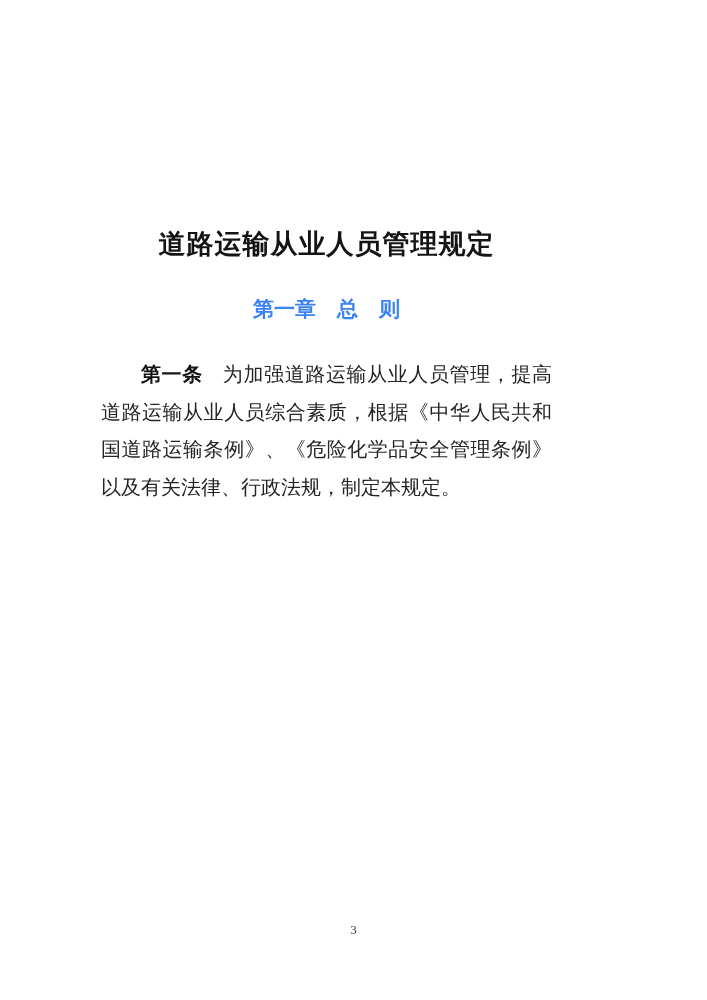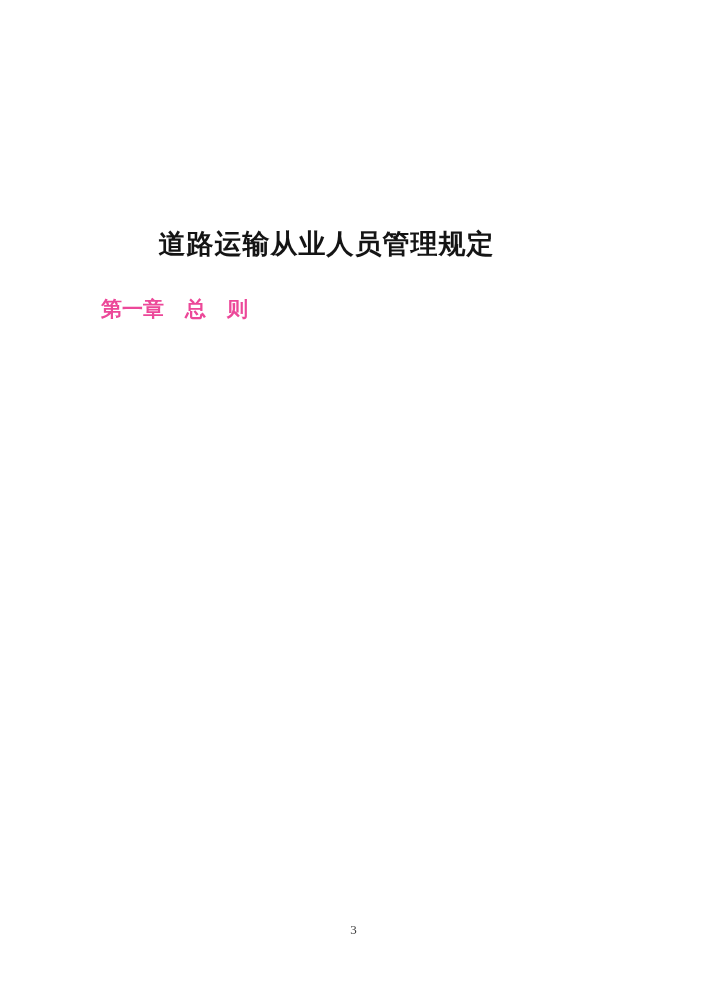--- a/index.html
+++ b/index.html
@@ -35,21 +35,22 @@
     text-align: justify;
     text-indent: 2em;
     color: #242424;
   }
   .chapter {
     margin: 32px 0 0 0;
     font-family: "Liberation Sans", "DejaVu Sans", sans-serif;
     font-weight: bold;
     font-size: 21px;
     line-height: 26px;
-    color: #ec4899;
+    text-align: center;
+    color: #3b82f6;
   }
   .article, .body-para {
     margin: 0;
     font-size: 20px;
     line-height: 37.5px;
     text-align: justify;
     text-indent: 2em;
     color: #242424;
   }
   .article.first {
@@ -75,18 +76,21 @@
 </head>
 <body>
 
 <div class="page">
 
   <h1 class="doc-title">道路运输从业人员管理规定</h1>
 
 
   <h2 class="chapter">第一章　总　则</h2>
 
+  <p class="article first">
+    <span class="art-label">第一条</span><span>为加强道路运输从业人员管理，提高道路运输从业人员综合素质，根据《中华人民共和国道路运输条例》、《危险化学品安全管理条例》以及有关法律、行政法规，制定本规定。</span>
+  </p>
 
 
 
   <div class="page-number">3</div>
 
 </div>
 
 </body></html>

